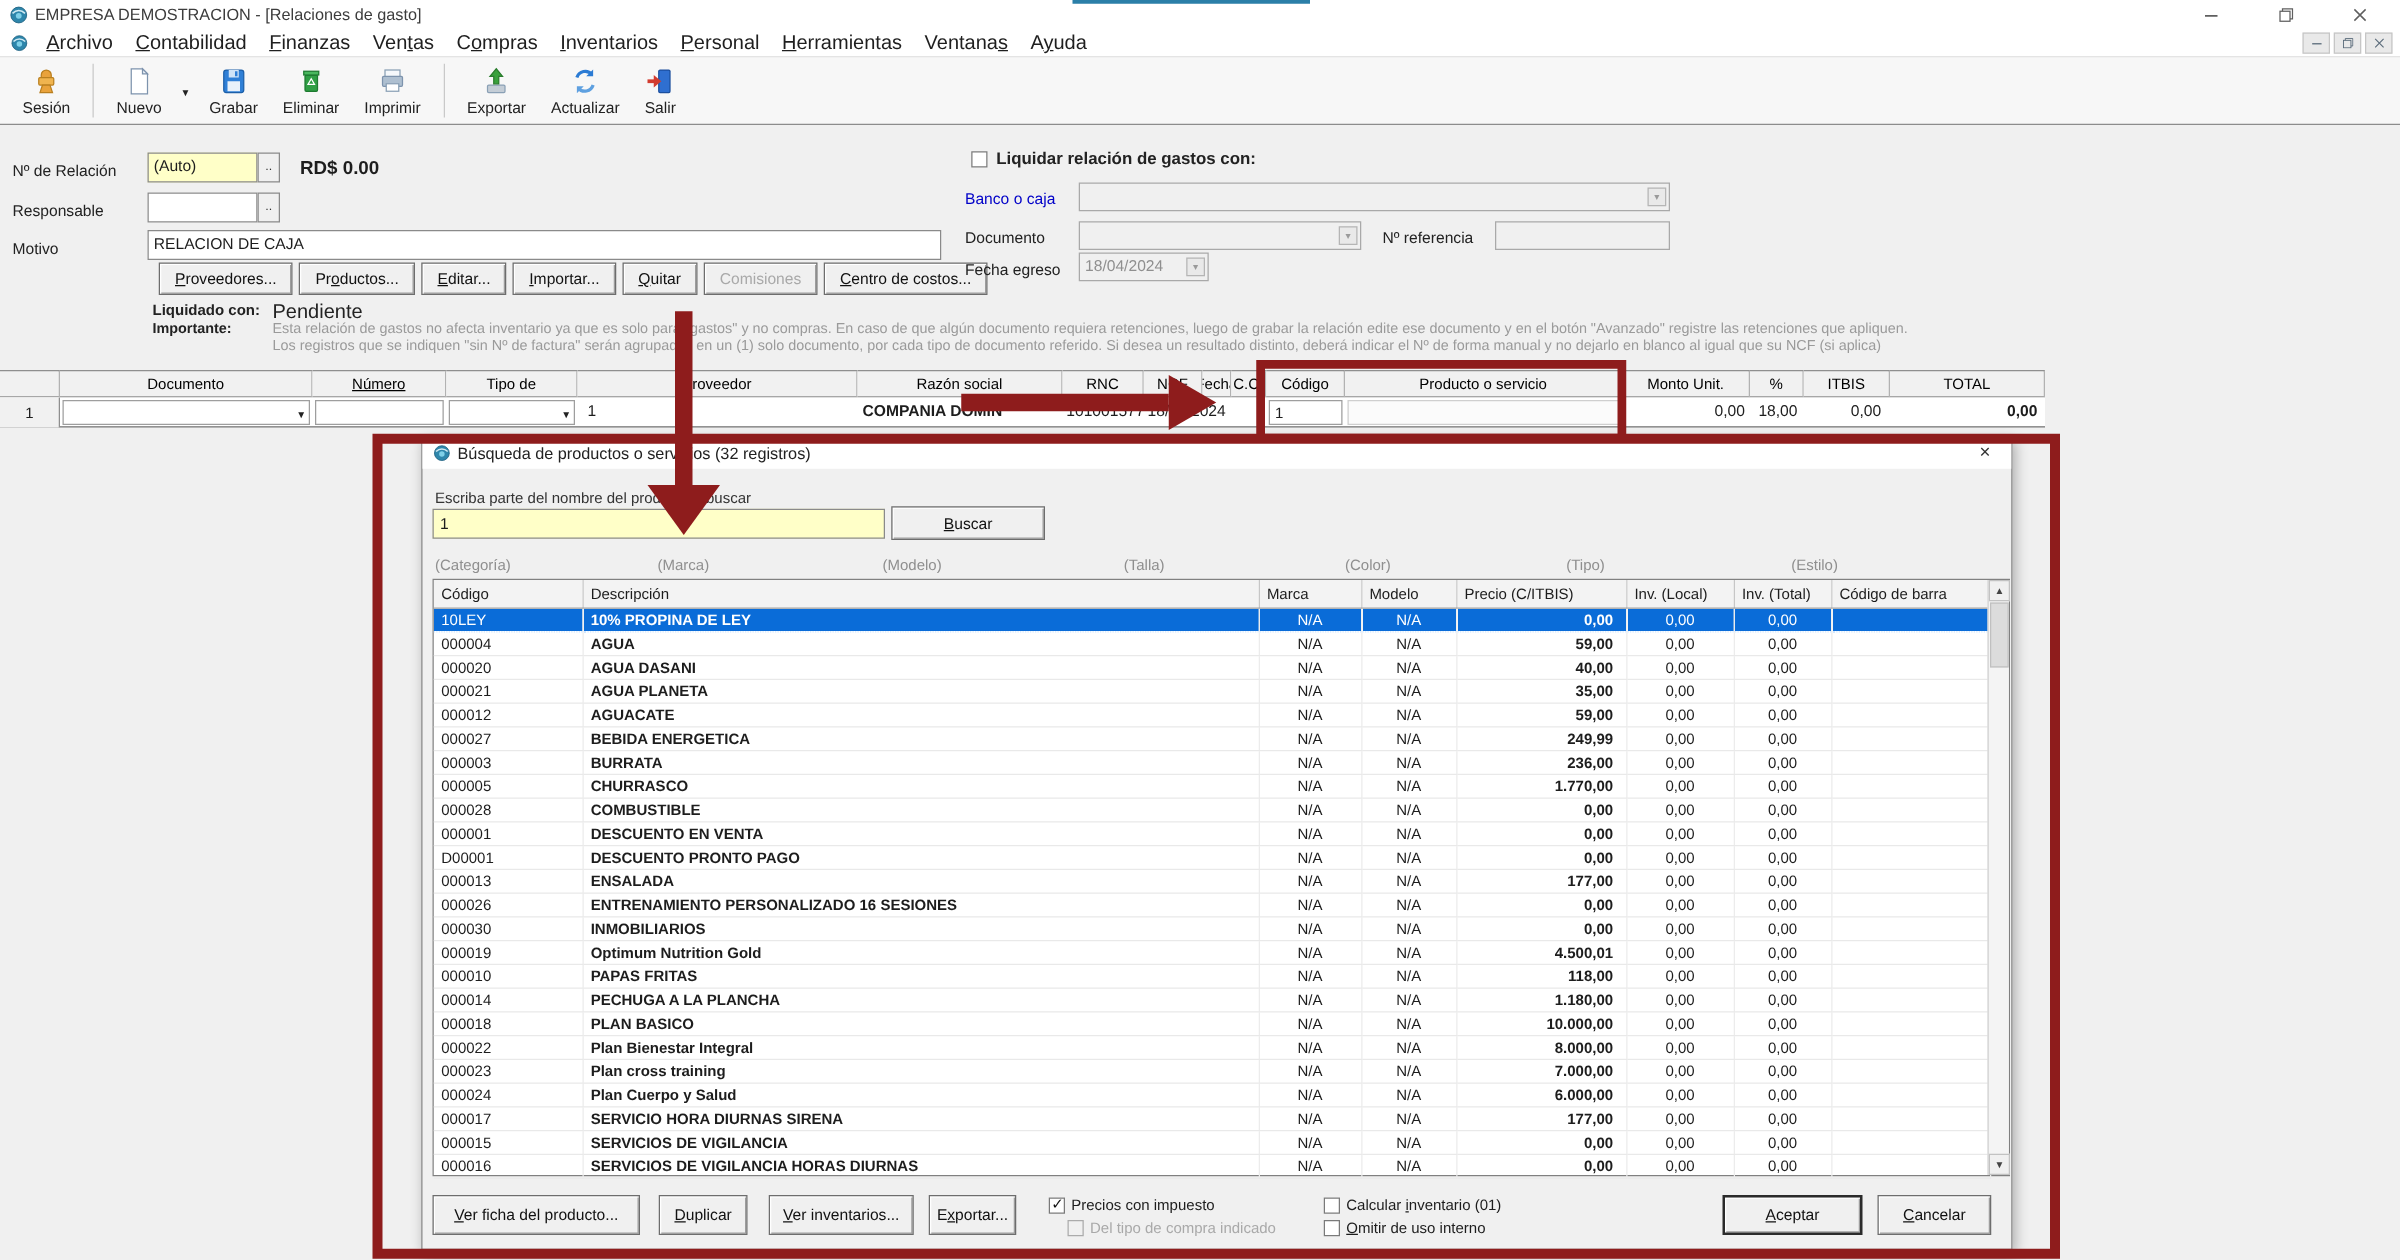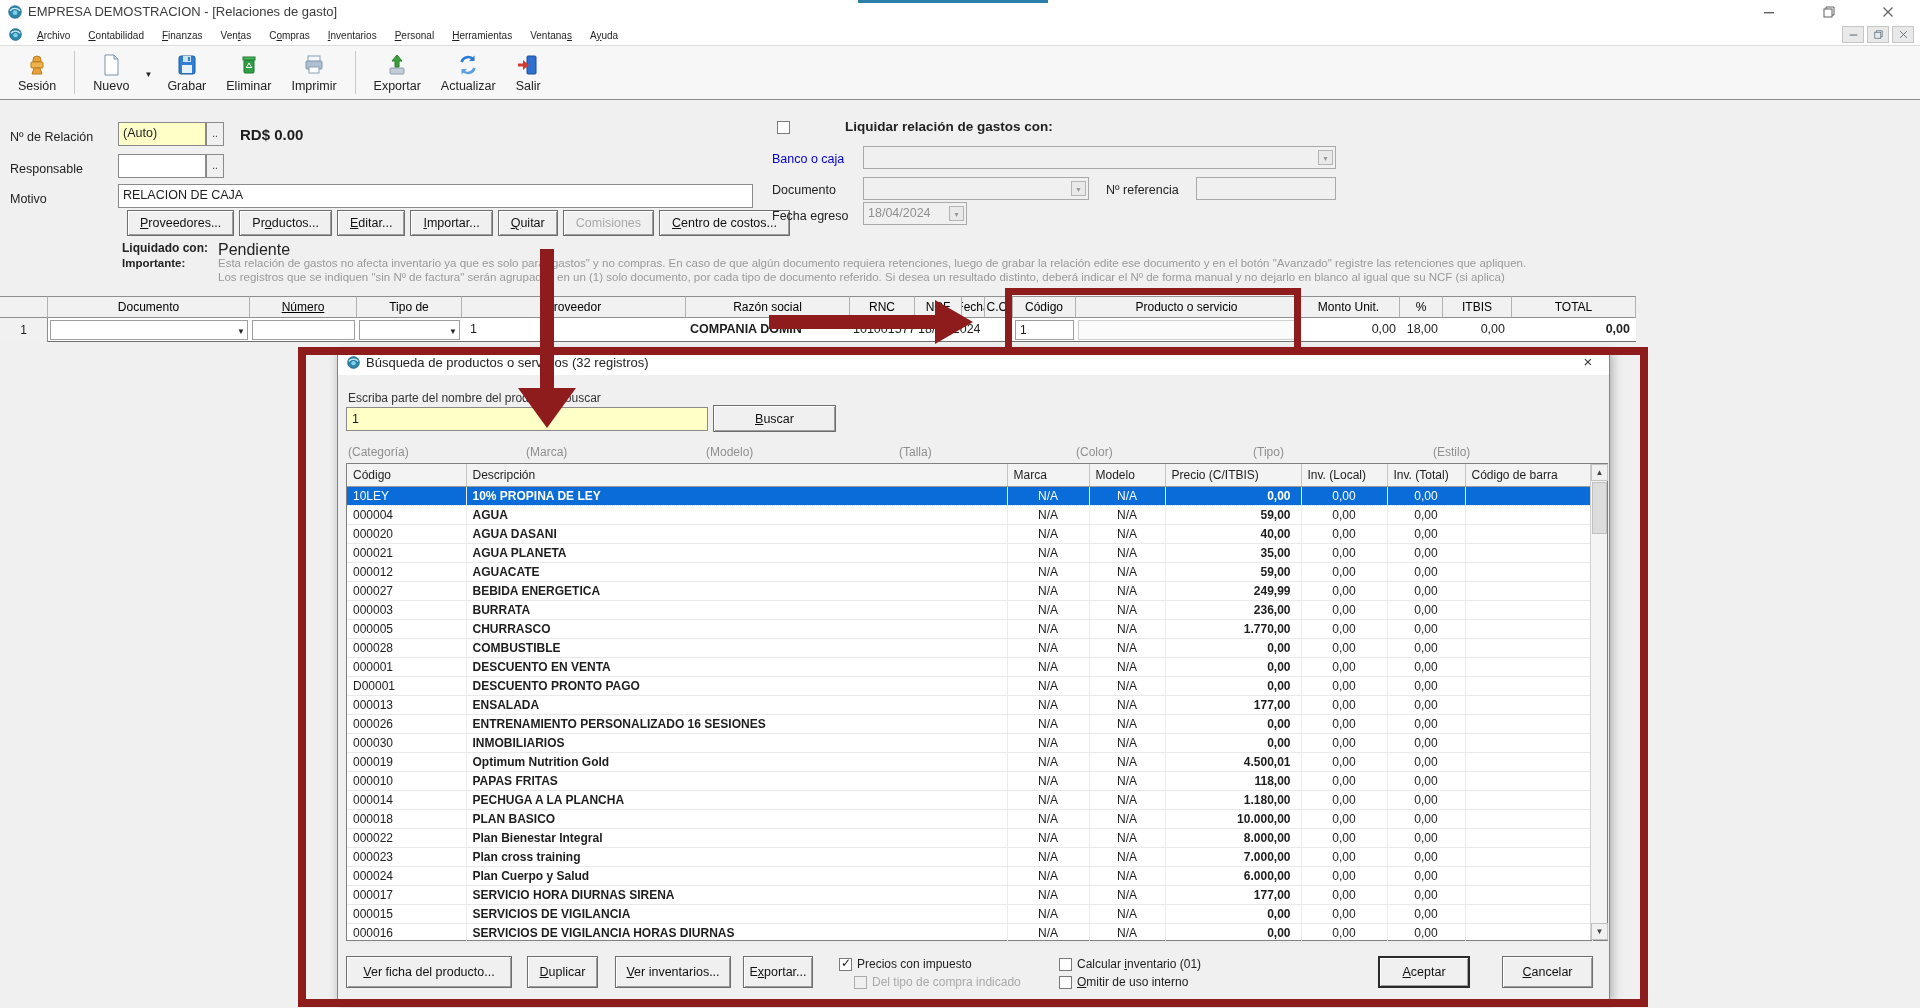--- a/index.html
+++ b/index.html
@@ -11,21 +11,21 @@
   
   #titlebar { left:0; top:0; width:1920px; height:24px; background:#ffffff; }
   #titlebar .ttl { position:absolute; left:28px; top:4px; font-size:13px; color:#3c3c3c; }
   .app-ico { position:absolute; left:7px; top:4px; width:16px; height:16px; }
   .wc { position:absolute; top:0; width:46px; height:24px; display:flex; align-items:center; justify-content:center; color:#5f5f5f; }
   #topstrip { left:858px; top:0; width:190px; height:3px; background:#2b7fa8; }
 
   
   #menubar { left:0; top:24px; width:1920px; height:22px; background:#ffffff; border-bottom:1px solid #dcdcdc; }
   #menu-items { position:absolute; left:28px; top:0; height:22px; display:flex; align-items:center; }
-  .menu-item { padding:0 9px; font-size:10px; color:#1f1f1f; white-space:nowrap; cursor:default; }
+  .menu-item { padding:0 9px; font-size:16px; color:#1f1f1f; white-space:nowrap; cursor:default; }
   .mdi-btns { position:absolute; right:6px; top:2px; display:flex; gap:3px; }
   .mdi-btn { width:22px; height:17px; background:#e9e9e9; border:1px solid #c6c6c6; display:flex; align-items:center; justify-content:center; color:#5a6b7a; font-size:10px; line-height:1; }
 
   
   #toolbar { left:0; top:46px; width:1920px; height:54px; background:#f7f7f7; border-bottom:1px solid #8c8c8c; display:flex; align-items:stretch; padding-left:8px; }
   .tb-btn { position:relative; display:flex; flex-direction:column; align-items:center; justify-content:center; padding:3px 8px 2px; margin:2px 2px; border-radius:2px; }
   .tb-btn.has-dd { margin-right:20px; }
   .tb-ico { width:24px; height:24px; }
   .tb-label { font-size:12.5px; color:#222; margin-top:2px; white-space:nowrap; }
   .tb-dd { position:absolute; right:-15px; top:22px; font-size:8px; color:#222; }
@@ -318,21 +318,21 @@
         <div class="btn3d disabled">
           <span><span>Comisiones</span><u></u><span></span></span>
         </div>
         <div class="btn3d">
           <span><span></span><u>C</u><span>entro de costos...</span></span>
         </div>
       </div>
 
     
     <span class="chk-box abs" style="left:777px;top:121px"></span>
-    <span class="lbl bold" style="left:845px;top:119px;font-size:13.5px">Liquidar relación de gastos con:</span>
+    <span class="lbl bold" style="left:797px;top:119px;font-size:13.5px">Liquidar relación de gastos con:</span>
 
     <span class="lbl lbl-blue" style="left:772px;top:152px">Banco o caja</span>
     <div class="field dis" style="left:863px;top:146px;width:473px;height:23px"><span class="combo-arrow">▼</span><span></span></div>
 
     <span class="lbl" style="left:772px;top:183px">Documento</span>
     <div class="field dis" style="left:863px;top:177px;width:226px;height:23px"><span class="combo-arrow">▼</span><span></span></div>
     <span class="lbl" style="left:1106px;top:183px">Nº referencia</span>
     <div class="field dis" style="left:1196px;top:177px;width:140px;height:23px"></div>
 
     <span class="lbl" style="left:772px;top:209px">Fecha egreso</span>
@@ -754,21 +754,21 @@
           </label>
           <label class="fchk" style="left: 721px; top: 6px;">
             <span class="chk-box"></span>
             <span><span>Calcular </span><u>i</u><span>nventario (01)</span></span>
           </label>
           <label class="fchk" style="left: 721px; top: 24px;">
             <span class="chk-box"></span>
             <span><span></span><u>O</u><span>mitir de uso interno</span></span>
           </label>
         </div>
-      <div class="btn3d fb" id="btn-aceptar" style="left:1040px;width:92px;border:2px solid #2b2b2b">
+      <div class="btn3d fb" id="btn-aceptar" style="left:1040px;width:112px;border:2px solid #2b2b2b">
           <span><span></span><u>A</u><span>ceptar</span></span>
         </div>
       <div class="btn3d fb" id="btn-cancelar" style="left:1164px;width:91px">
           <span><span></span><u>C</u><span>ancelar</span></span>
         </div>
     </div>
   </div>
 
   <div class="abs annot" id="an-rect-outer"></div>
   <div class="abs annot" id="an-rect-inner"></div>

